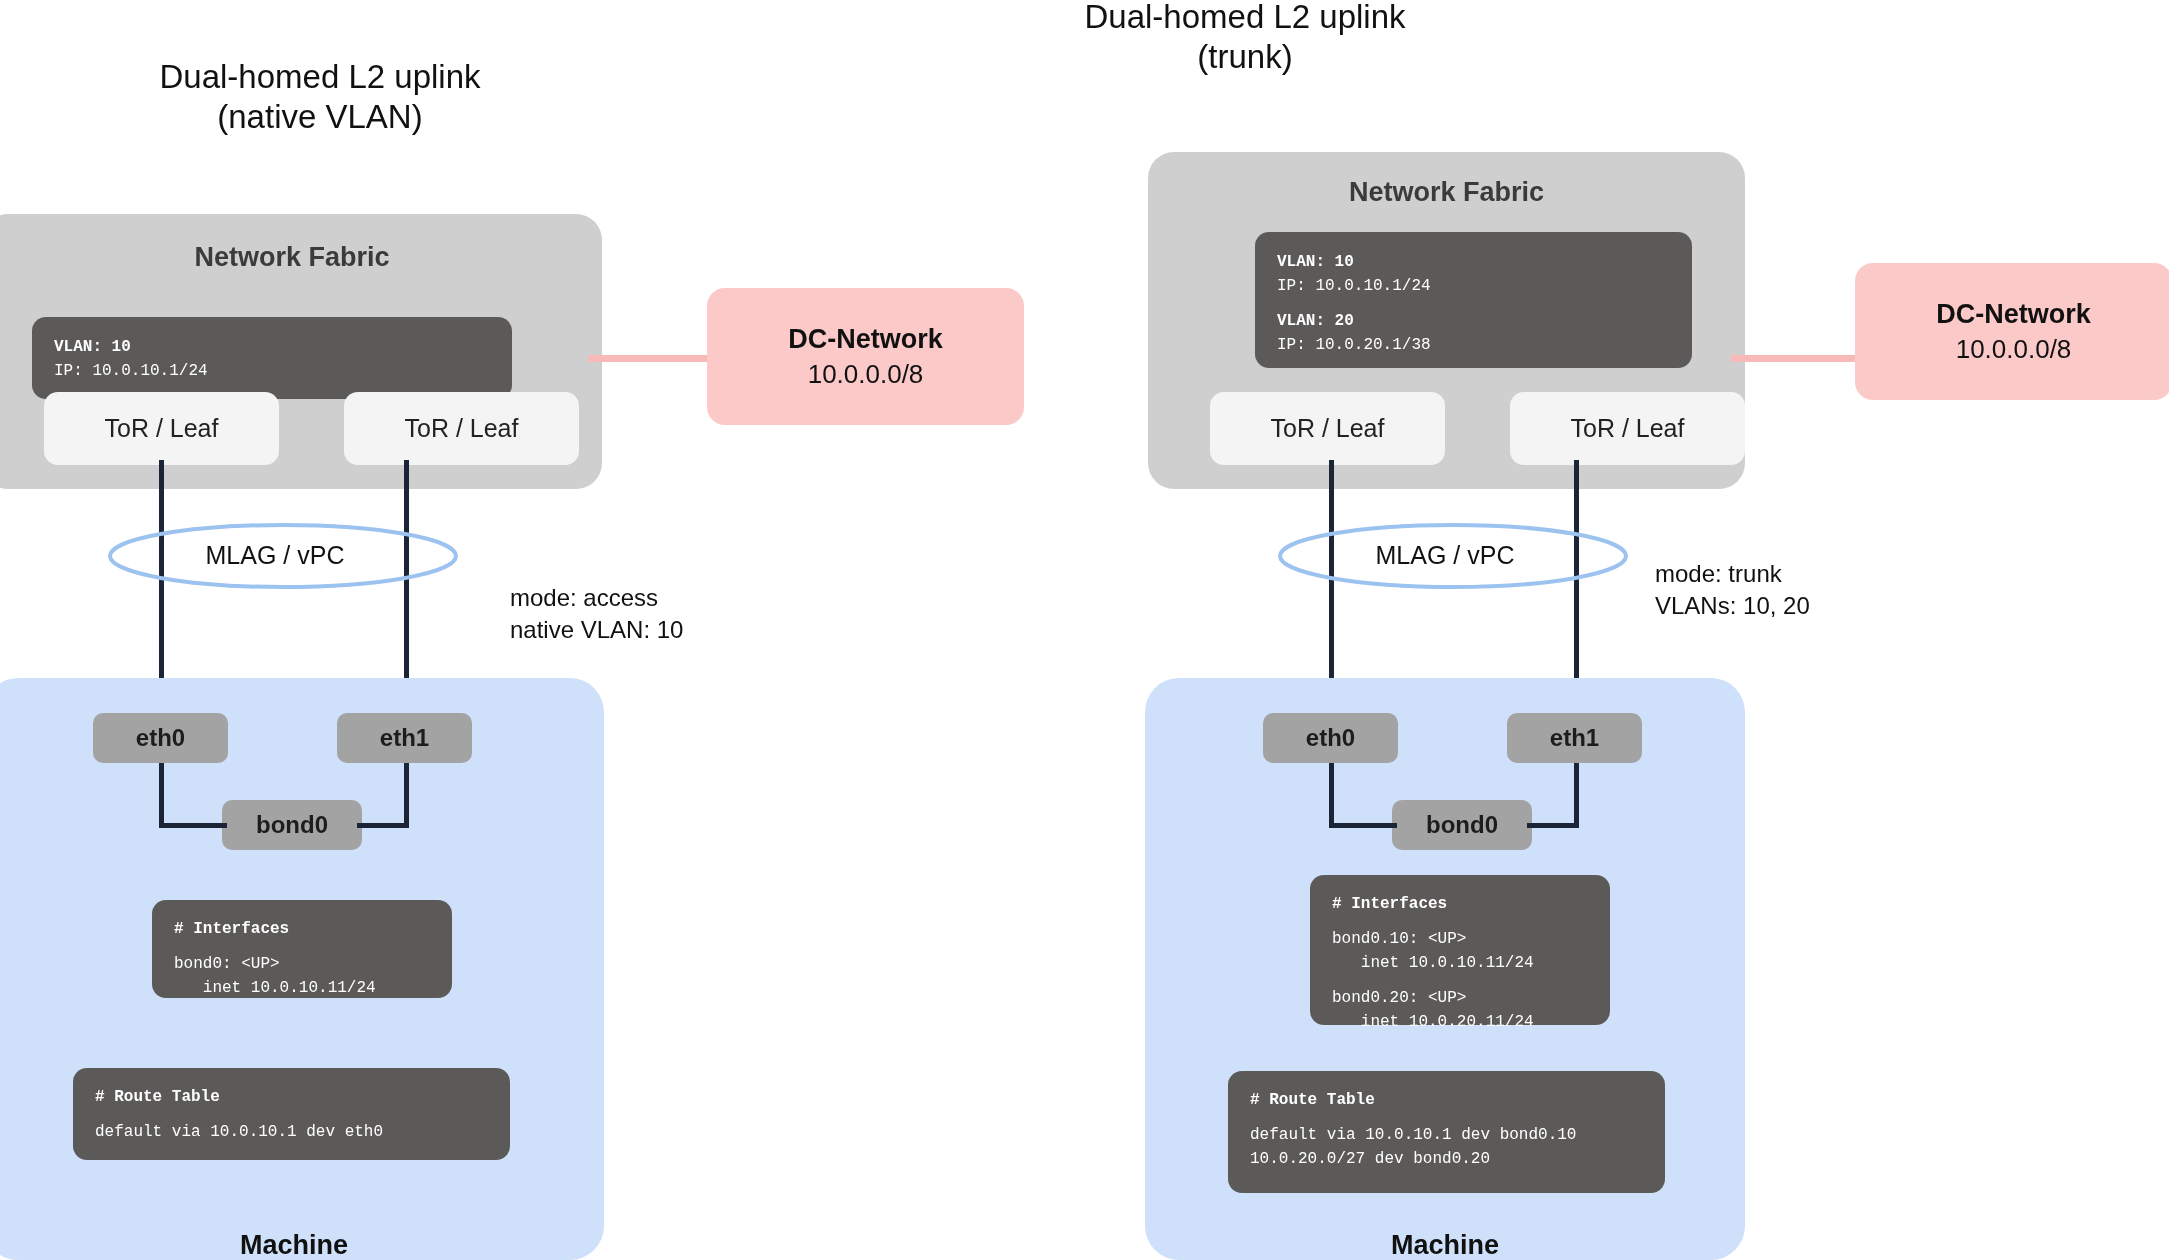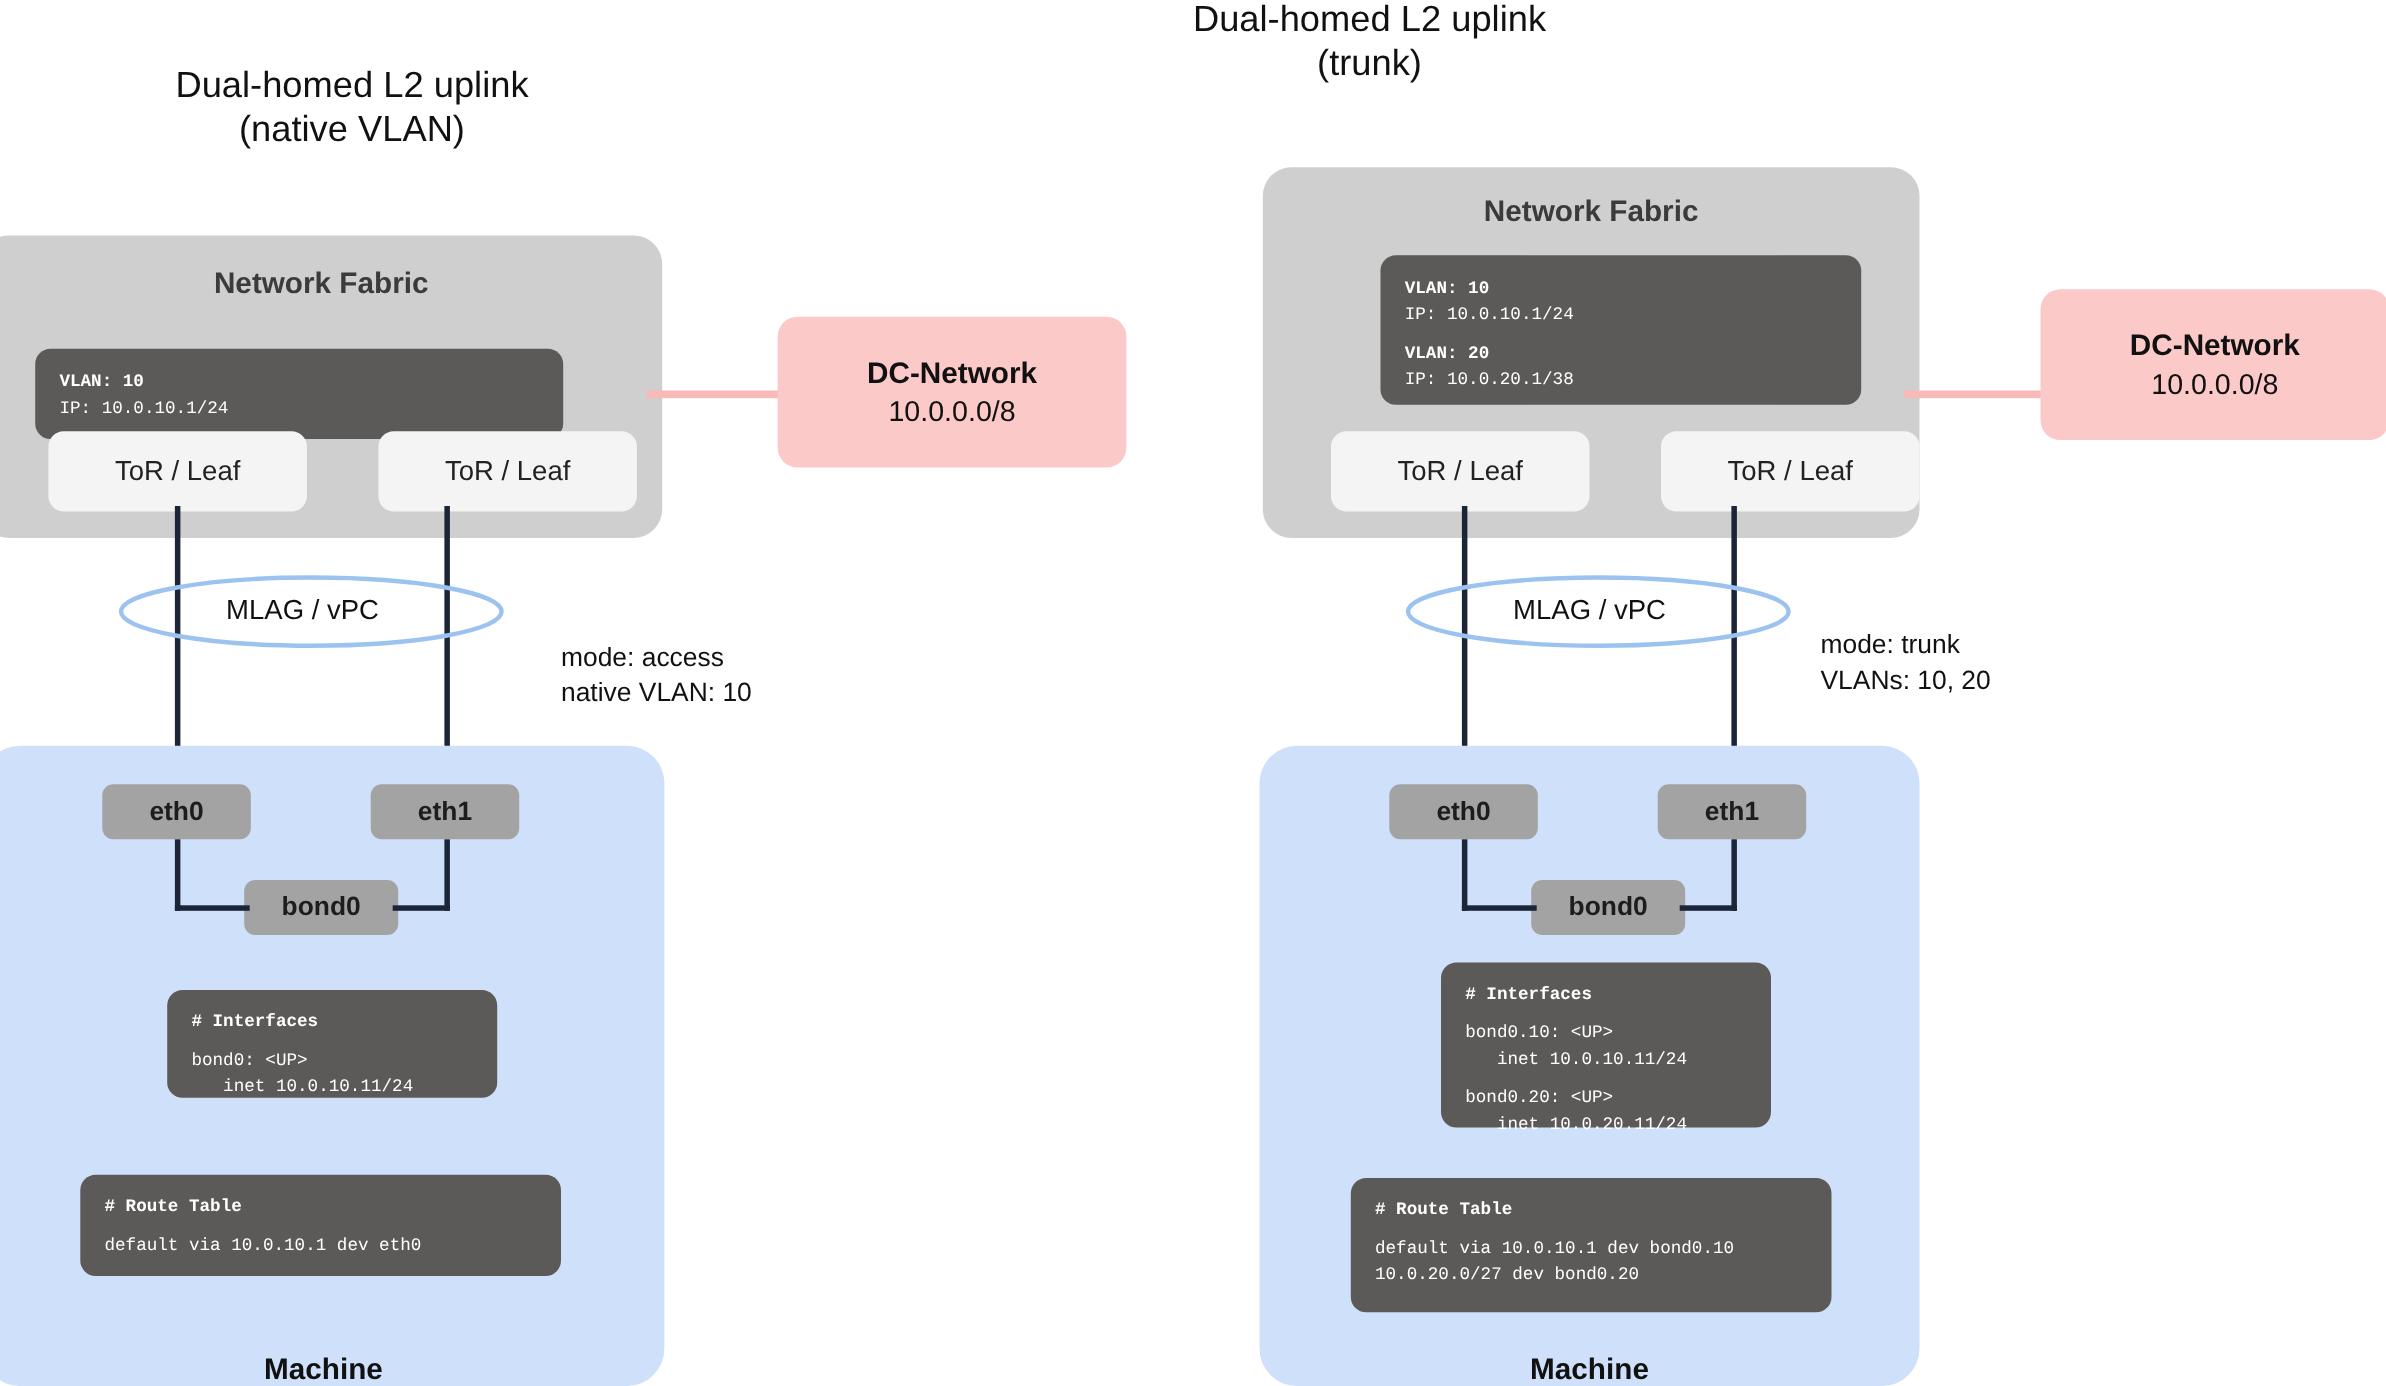--- a/index.html
+++ b/index.html
@@ -190,21 +190,21 @@
   <div class="wire-v" style="left:244px;top:460px;height:255px;"></div>
   <div class="wire-v" style="left:489px;top:460px;height:255px;"></div>
 
   <div class="mlag" style="left:193px;top:522px;width:350px;height:68px;">
     <svg width="350" height="68" viewBox="0 0 350 68">
       <ellipse cx="175" cy="34" rx="173" ry="31" fill="none" stroke="#9cc3f0" stroke-width="4"></ellipse>
     </svg>
     <div class="mlag-label" style="top:19px;">MLAG / vPC</div>
   </div>
 
-  <div class="mode-note" style="left:570px;top:558px;width:330px;margin-top:13px;">mode: trunk
+  <div class="mode-note" style="left:570px;top:558px;width:330px;">mode: trunk
 VLANs: 10, 20</div>
 
   <div class="machine" style="left:60px;top:678px;width:600px;height:582px;">
     <div class="machine-label" style="top:552px;">Machine</div>
   </div>
 
   <div class="nic" style="left:178px;top:713px;width:135px;height:50px;">
     <span>eth0</span>
   </div>
   <div class="nic" style="left:422px;top:713px;width:135px;height:50px;">

